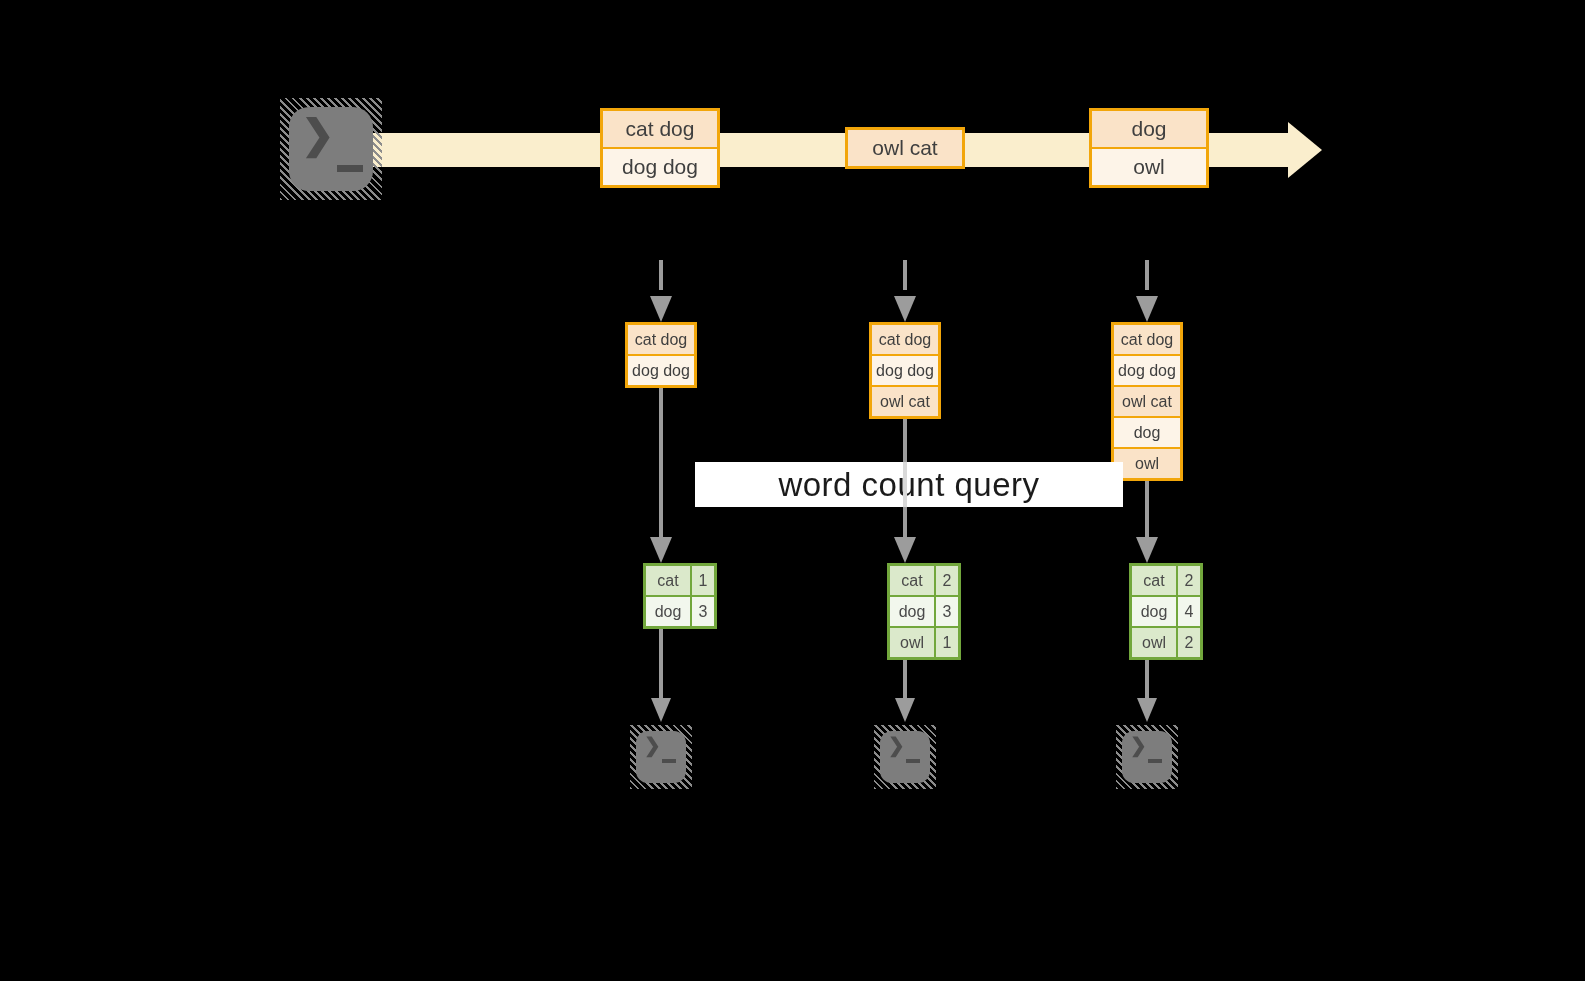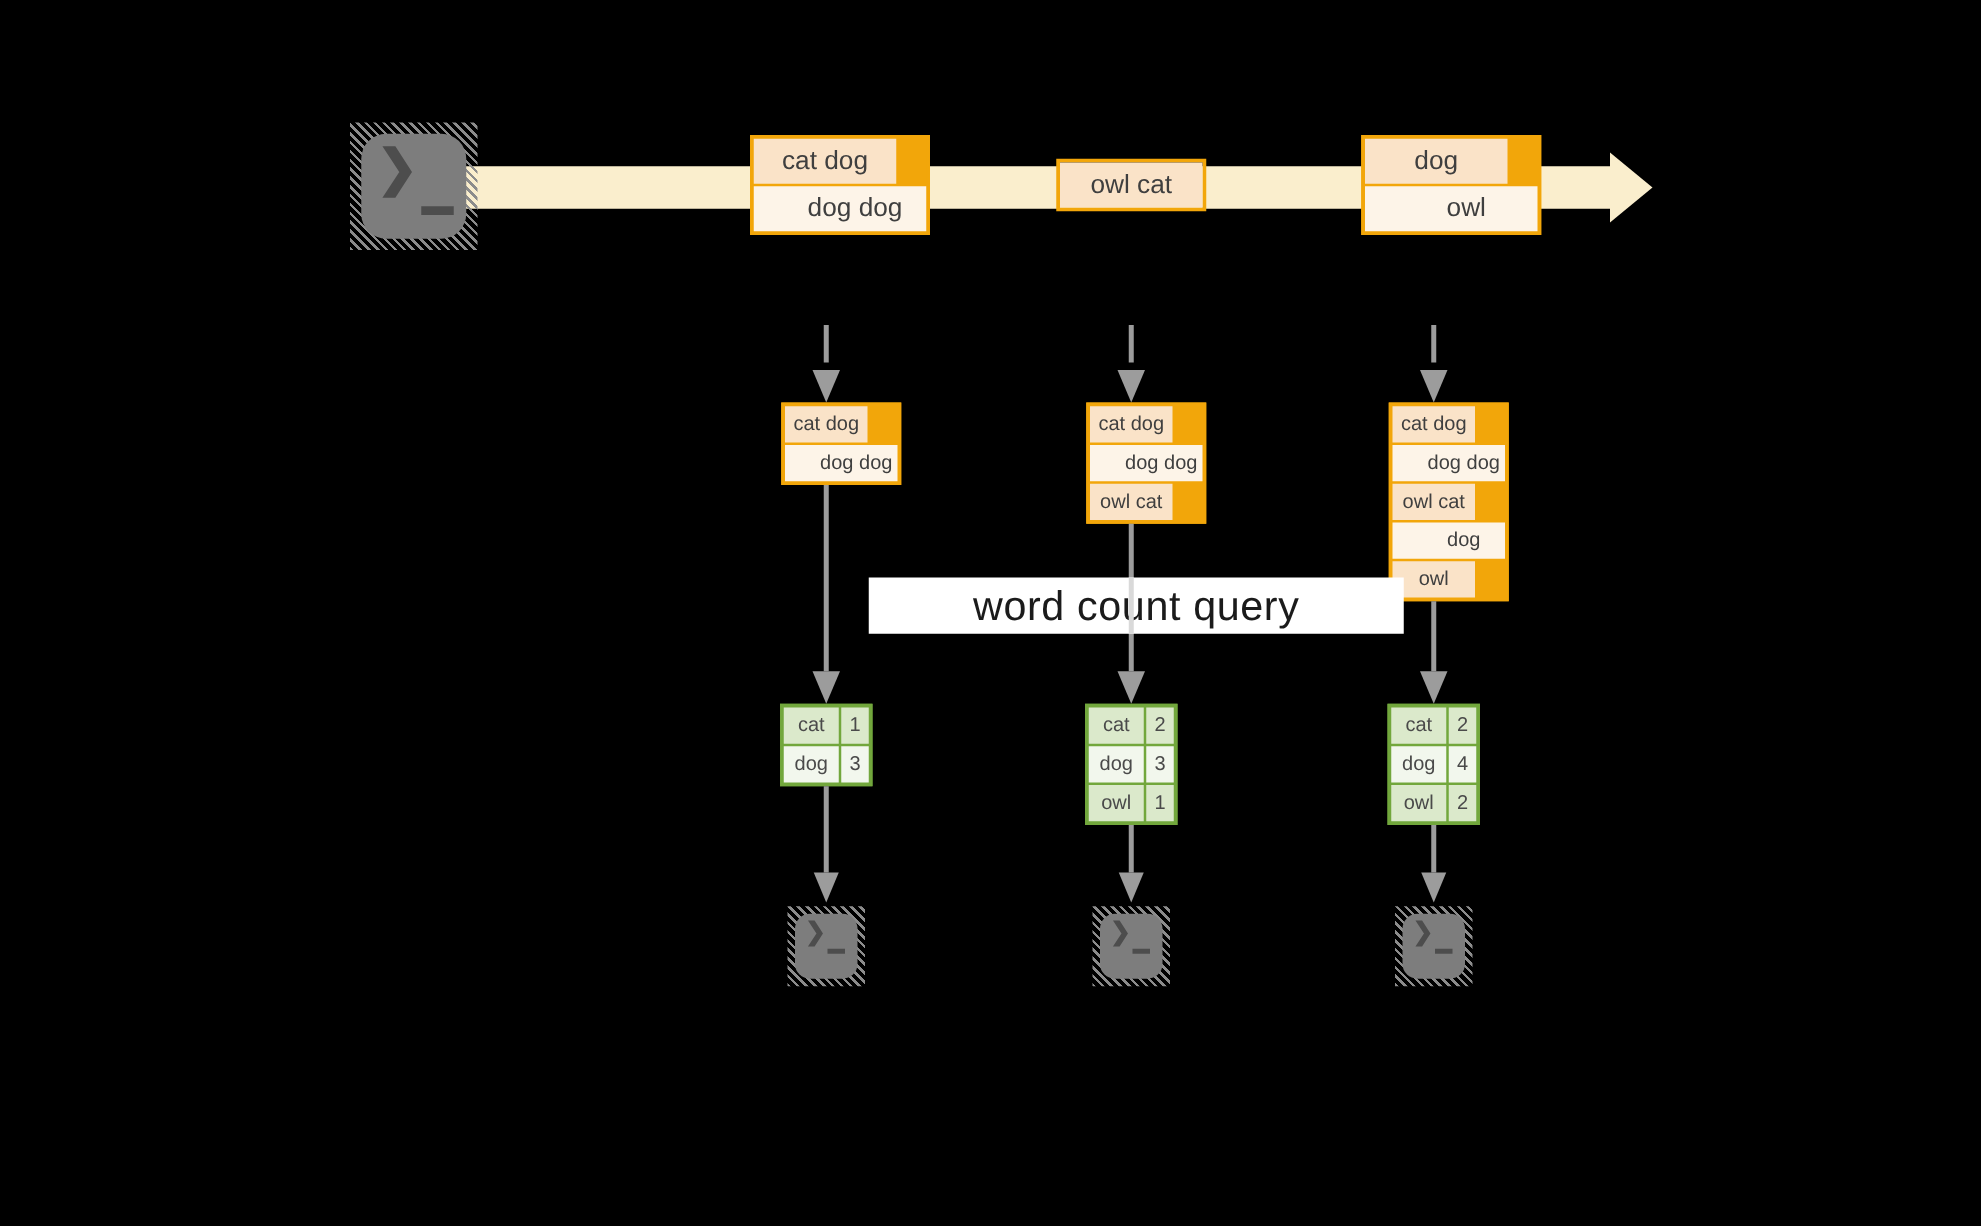--- a/index.html
+++ b/index.html
@@ -10,34 +10,34 @@
   
   .stream-band{position:absolute;left:372px;top:133px;width:916px;height:34px;background:#faeecd;}
   .stream-head{position:absolute;left:1288px;top:122px;width:0;height:0;
     border-top:28px solid transparent;border-bottom:28px solid transparent;border-left:34px solid #faeecd;}
   
   .obox{position:absolute;border:3px solid #f2a60a;background:#f2a60a;display:flex;flex-direction:column;gap:2px;}
   .obox-row{text-align:center;color:#3f3f3f;}
   .obox .big{width:114px;height:36px;line-height:36px;font-size:21px;}
   .obox .sml{width:66px;height:29px;line-height:29px;font-size:16px;}
   .fill-a{background:#fae3c8;}
-  .fill-b{background:#fdf4e8;padding-left:24px;}
+  .fill-b{background:#fdf4e8;}
   
   .vline{position:absolute;width:4px;background:#9c9c9c;}
   .vhead{position:absolute;width:0;height:0;
     border-left:11px solid transparent;border-right:11px solid transparent;border-top:26px solid #9c9c9c;}
   .vhead-sm{position:absolute;width:0;height:0;
     border-left:10px solid transparent;border-right:10px solid transparent;border-top:24px solid #9c9c9c;}
   
   .banner{position:absolute;left:695px;top:462px;width:428px;height:45px;background:#ffffff;
     display:flex;align-items:center;justify-content:center;}
   .banner span{font-size:33px;color:#1b1b1b;letter-spacing:0.5px;}
   .overlap{position:absolute;left:903px;top:462px;width:4px;height:45px;background:#d9d9d9;}
   
-  .gtable{position:absolute;border:3px solid #72a73c;background:#72a73c;display:grid;grid-template-columns:44px 22px;gap:2px;}
+  .gtable{position:absolute;border:3px solid #72a73c;background:#72a73c;display:grid;grid-template-columns:44px 22px;gap:2px;margin-left:19px;}
   .gcell{height:29px;line-height:29px;text-align:center;font-size:16px;color:#4a4a4a;}
   .gfill-a{background:#dbe9cb;}
   .gfill-b{background:#f2f7ed;}
   
   .term{position:absolute;background:repeating-linear-gradient(45deg,#8c8c8c 0 2px,transparent 2px 5px);}
   .term-solid{position:absolute;background:#7d7d7d;}
   .term-big{left:280px;top:98px;width:102px;height:102px;}
   .term-big .term-solid{left:9px;top:9px;width:84px;height:84px;border-radius:20px;}
   .term-sm{width:62px;height:64px;}
   .term-sm .term-solid{left:6px;top:6px;width:50px;height:52px;border-radius:12px;}

